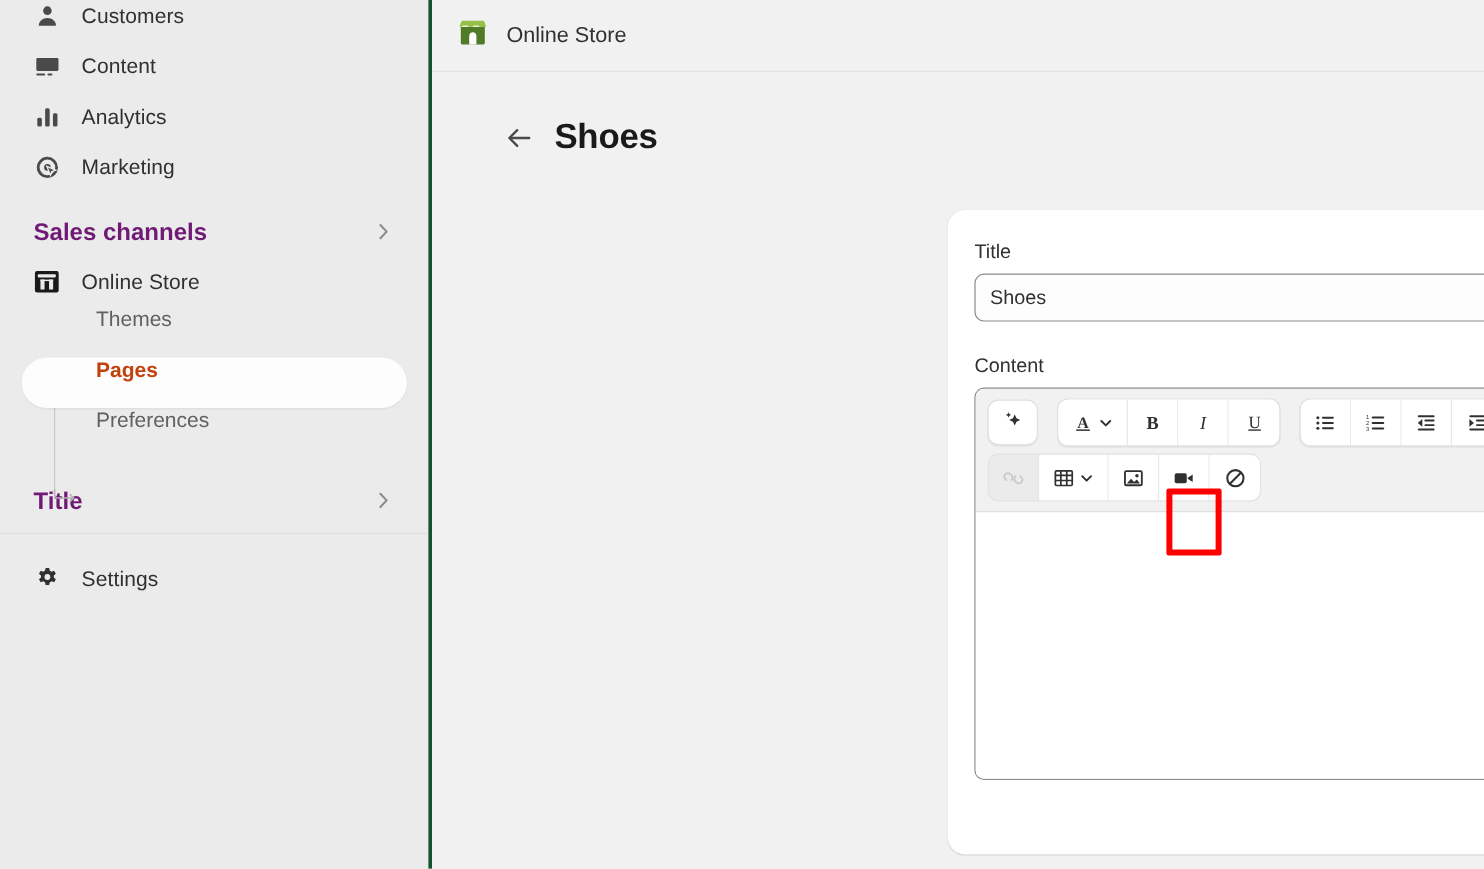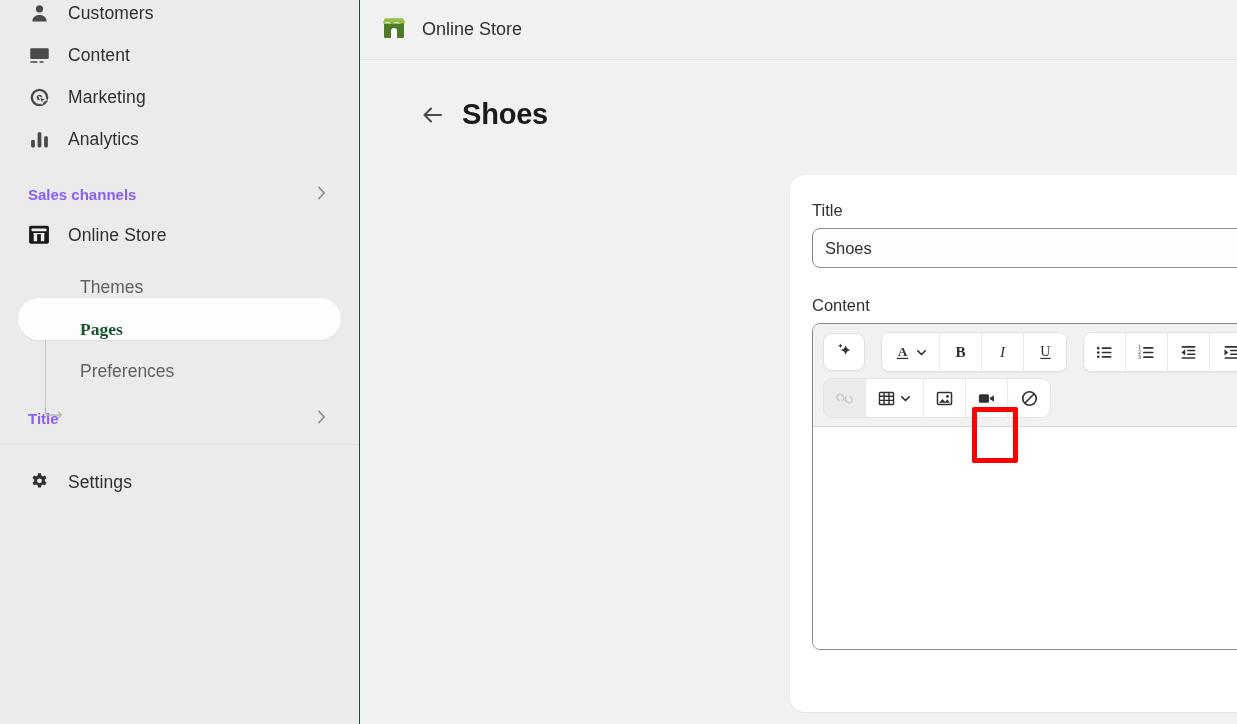--- a/index.html
+++ b/index.html
@@ -10,21 +10,21 @@
     background: #f1f1f1;
     color: #303030;
     -webkit-font-smoothing: antialiased;
   }
   .app { display: flex; width: 1237px; height: 724px; }
 
   
   .sidebar {
     width: 360px; height: 724px;
     background: #ebebeb;
-    border-right: 1px solid #14532d;
+    border-right: 3px solid #14532d;
     position: relative;
     flex: 0 0 360px;
     overflow: hidden;
   }
   .nav-item {
     display: flex; align-items: center;
     height: 42px;
     margin: 0 18px;
     padding: 0 10px;
     border-radius: 8px;
@@ -34,35 +34,35 @@
   .nav-item .ico { width: 22px; height: 22px; flex: 0 0 22px; display: flex; align-items: center; justify-content: center; }
   .nav-item .lbl { font-size: 17.5px; color: #303030; letter-spacing: 0.1px; }
 
   .section-head {
     display: flex; align-items: center; justify-content: space-between;
     margin: 0 18px;
     padding: 0 10px;
     height: 40px;
     cursor: pointer;
   }
-  .section-head .lbl { font-size: 15px; font-weight: bold; color: #8b5cf6; }
+  .section-head .lbl { font-size: 20px; font-weight: bold; color: #701a75; }
   .section-head .chev { color: #8a8a8a; font-size: 17px; line-height: 1; padding-right: 4px;}
 
   .child-item {
-    display: flex; align-items: flex-end;
+    display: flex; align-items: flex-start;
     height: 42px;
     margin: 0 18px;
     padding: 0 10px 0 62px;
     border-radius: 21px;
     cursor: pointer;
     position: relative;
   }
   .child-item .lbl { font-size: 17.5px; color: #616161; }
   .child-item.selected { background: #fdfdfd; box-shadow: 0 1px 2px rgba(0,0,0,.06); }
-  .child-item.selected .lbl { color: #14532d; font-weight: bold; font-family: Liberation Serif, serif; }
+  .child-item.selected .lbl { color: #c2410c; font-weight: bold; }
 
   .tree-line {
     position: absolute;
     left: 45px;
     width: 1px;
     background: #c9c9c9;
   }
   .tree-arrow { position: absolute; left: 42px; width: 22px; height: 22px; }
 
   .divider-h { height: 1px; background: #e0e0e0; margin: 0; }
@@ -198,38 +198,38 @@
           <path d="M2.2 3.2h15.6a1 1 0 011 1v8.2a1 1 0 01-1 1H2.2a1 1 0 01-1-1V4.2a1 1 0 011-1zm1.4 7.6l3.2-3.3 2.3 2.4 3-3.1 3.9 4z"></path>
           <rect x="1.2" y="15.4" width="7" height="1.6" rx="0.8"></rect>
           <rect x="10" y="15.4" width="4" height="1.6" rx="0.8"></rect>
         </svg>
       </span>
       <span class="lbl">Content</span>
     </div>
 
     <div class="nav-item">
       <span class="ico">
+        <svg width="21" height="21" viewBox="0 0 20 20" fill="#4a4a4a">
+          <rect x="2" y="10.5" width="3.6" height="7" rx="1.2"></rect>
+          <rect x="8.2" y="3" width="3.6" height="14.5" rx="1.2"></rect>
+          <rect x="14.4" y="7" width="3.6" height="10.5" rx="1.2"></rect>
+        </svg>
+      </span>
+      <span class="lbl">Analytics</span>
+    </div>
+
+    <div class="nav-item">
+      <span class="ico">
         <svg width="21" height="21" viewBox="0 0 20 20">
           <path d="M10 1.6a8.4 8.4 0 100 16.8 8.4 8.4 0 000-16.8zm0 2.2a6.2 6.2 0 110 12.4 6.2 6.2 0 010-12.4z" fill="#4a4a4a"></path>
           <circle cx="10" cy="10" r="2.6" fill="#4a4a4a"></circle>
           <path d="M9.6 9.2l7 3-3 1-1.2 3z" fill="#4a4a4a" stroke="#ebebeb" stroke-width="1.1"></path>
         </svg>
       </span>
       <span class="lbl">Marketing</span>
-    </div>
-
-    <div class="nav-item">
-      <span class="ico">
-        <svg width="21" height="21" viewBox="0 0 20 20" fill="#4a4a4a">
-          <rect x="2" y="10.5" width="3.6" height="7" rx="1.2"></rect>
-          <rect x="8.2" y="3" width="3.6" height="14.5" rx="1.2"></rect>
-          <rect x="14.4" y="7" width="3.6" height="10.5" rx="1.2"></rect>
-        </svg>
-      </span>
-      <span class="lbl">Analytics</span>
     </div>
 
 
     <div style="height:14px"></div>
 
     <div class="section-head">
       <span class="lbl">Sales channels</span>
       <span class="chev">
         <svg width="10" height="16" viewBox="0 0 10 16" fill="none" stroke="#8a8a8a" stroke-width="1.7" stroke-linecap="round" stroke-linejoin="round">
             <path d="M2 2.5L7.2 8 2 13.5"></path>

